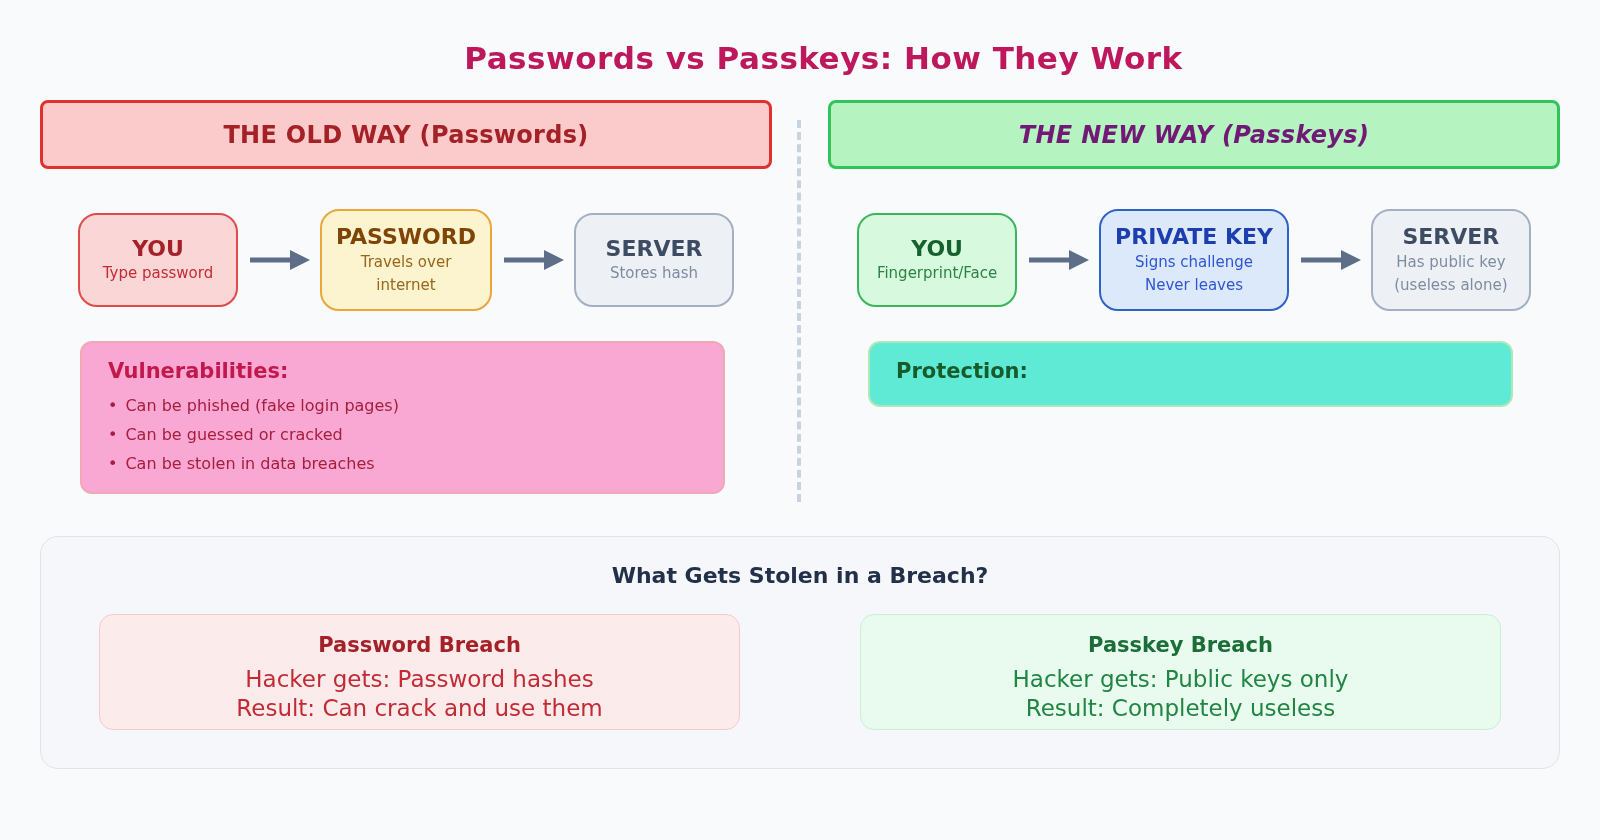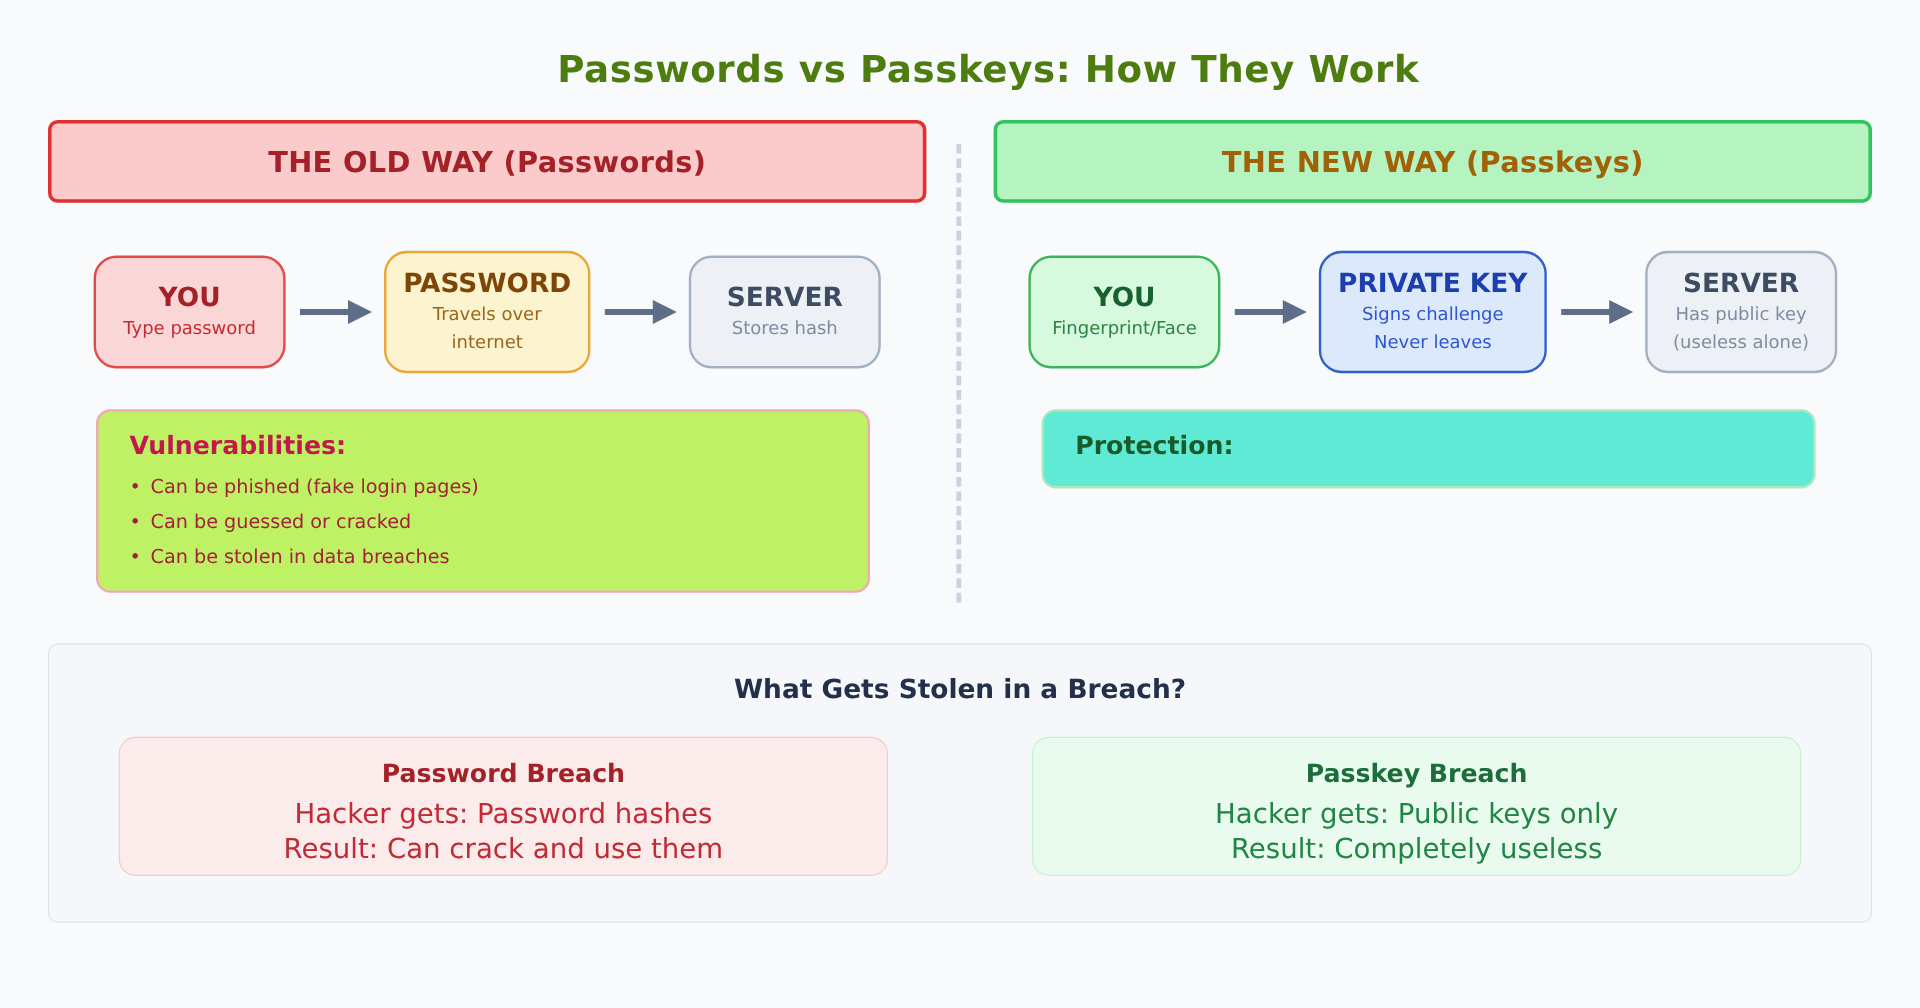--- a/index.html
+++ b/index.html
@@ -7,31 +7,31 @@
     width:1600px;height:840px;
     background:#F8FAFC;
     font-family:"DejaVu Sans","Liberation Sans",sans-serif;
     position:relative;overflow:hidden;
     color:#22304A;
   }
   .page-title{
     margin:0;padding-top:40px;
     text-align:center;
     font-size:31px;font-weight:bold;
-    color:#4d7c0f;letter-spacing:.5px;padding-left:47px;
+    color:#be185d;letter-spacing:.5px;padding-left:47px;
   }
   .cols{display:flex;gap:56px;padding:0 40px;margin-top:24px;position:relative;}
   .col{flex:1;min-width:0;}
   .way-header{
     height:63px;border-radius:8px;
     display:flex;align-items:center;justify-content:center;
     font-size:24px;font-weight:bold;letter-spacing:.3px;
   }
   .way-header--old{background:#FBCACA;border:3px solid #E03131;color:#A32127;}
-  .way-header--new{background:#B5F3C1;border:3px solid #31C45C;color:#a16207;}
+  .way-header--new{background:#B5F3C1;border:3px solid #31C45C;color:#701a75;font-style:italic;}
 
   .flow{display:flex;align-items:center;justify-content:center;gap:10px;margin-top:40px;min-height:96px;}
   .flow-box{
     border-radius:19px;border:2.5px solid;
     padding:12px 14px;text-align:center;
     display:flex;flex-direction:column;justify-content:center;
     min-height:66px;min-width:128px;
   }
   .box-title{font-size:22px;font-weight:bold;line-height:1.25;white-space:nowrap;}
   .box-sub{font-size:15px;line-height:1.55;white-space:nowrap;}
@@ -51,41 +51,41 @@
   .box--blue .box-title{color:#1C3EAE;}
   .box--blue .box-sub{color:#2E55D4;}
 
   .flow-arrow{display:inline-flex;align-items:center;flex:0 0 auto;}
 
   .panel{
     margin:30px 47px 0 40px;
     border-radius:12px;border:2px solid;
     padding:16px 26px 14px;
   }
-  .panel--red{background:#bef264;border-color:#F0A9B4;}
+  .panel--red{background:#f9a8d4;border-color:#F0A9B4;}
   .panel--red .panel-heading{color:#C2184B;}
   .panel--red .panel-item{color:#A51E3C;}
   .panel--green{background:#5eead4;border-color:#AEE8BA;}
   .panel--green .panel-heading{color:#175B2B;}
   .panel--green .panel-item{color:#2D7C3E;}
   .panel-heading{font-size:21px;font-weight:bold;margin:0 0 8px;}
   .panel-list{list-style:none;margin:0;padding:0;}
   .panel-item{font-size:16px;line-height:29px;}
   .bullet{margin-right:8px;}
 
   .col-divider{
     position:absolute;left:797px;top:120px;height:382px;width:0;
     border-left:4px dashed #C9D3DF;
   }
 
   .breach-section{
     margin:42px 40px 0;
     background:#F5F7FA;
     border:1.5px solid #DFE4EB;
-    border-radius:8px;
+    border-radius:18px;
     padding:26px 58px 38px;
   }
   .breach-title{margin:0 0 26px;text-align:center;font-size:22px;font-weight:bold;color:#22304A;}
   .cards{display:flex;gap:120px;}
   .card{
     flex:1;border-radius:14px;border:1.5px solid;
     text-align:center;padding:18px 20px 6px;
   }
   .card--red{background:#FCEBEB;border-color:#F6C9CD;}
   .card--red .card-title{color:#A32127;}

